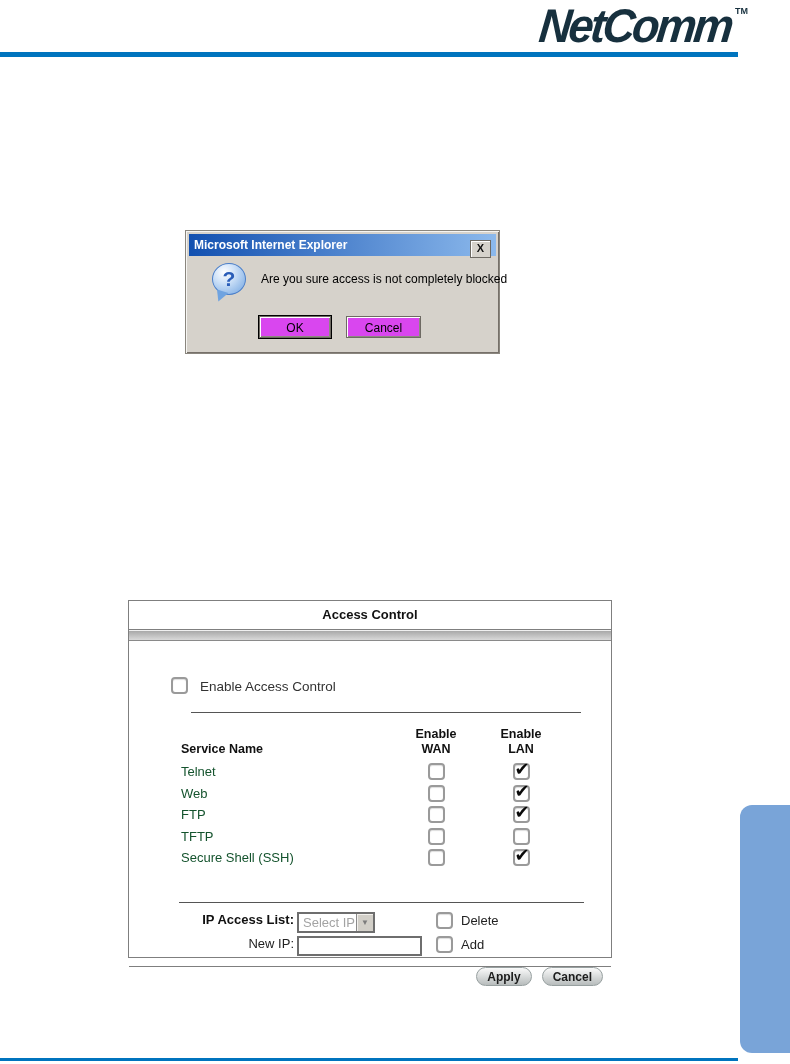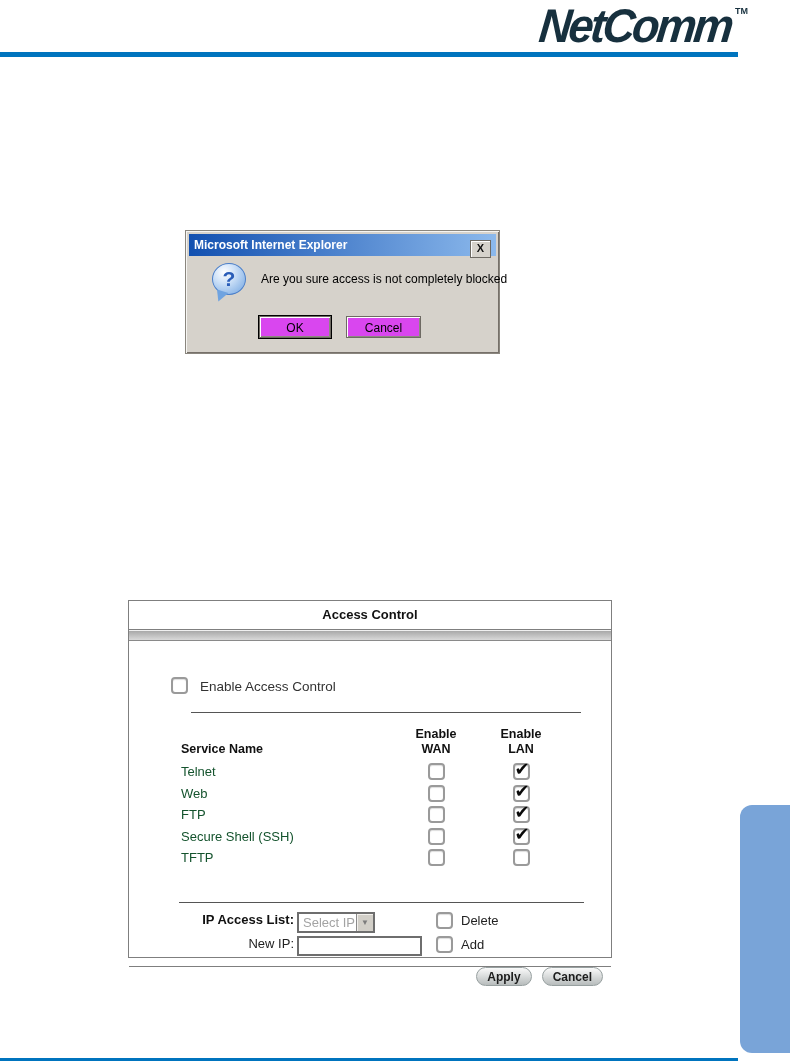--- a/index.html
+++ b/index.html
@@ -145,29 +145,29 @@
     <span class="cell"><span class="cb checked"></span></span>
   </div>
 
   <div class="svc-row">
     <span class="svc-name">FTP</span>
     <span class="cell"><span class="cb"></span></span>
     <span class="cell"><span class="cb checked"></span></span>
   </div>
 
   <div class="svc-row">
+    <span class="svc-name">TFTP</span>
+    <span class="cell"><span class="cb"></span></span>
+    <span class="cell"><span class="cb"></span></span>
+  </div>
+
+  <div class="svc-row">
     <span class="svc-name">Secure Shell (SSH)</span>
     <span class="cell"><span class="cb"></span></span>
     <span class="cell"><span class="cb checked"></span></span>
-  </div>
-
-  <div class="svc-row">
-    <span class="svc-name">TFTP</span>
-    <span class="cell"><span class="cb"></span></span>
-    <span class="cell"><span class="cb"></span></span>
   </div>
 
 </div>
       </div>
 
       <div class="hr2"></div>
 
       <div class="ip-grid">
         <div class="ip-row" style="position:relative;">
           <span class="ip-lbl bold">IP Access List:</span>

